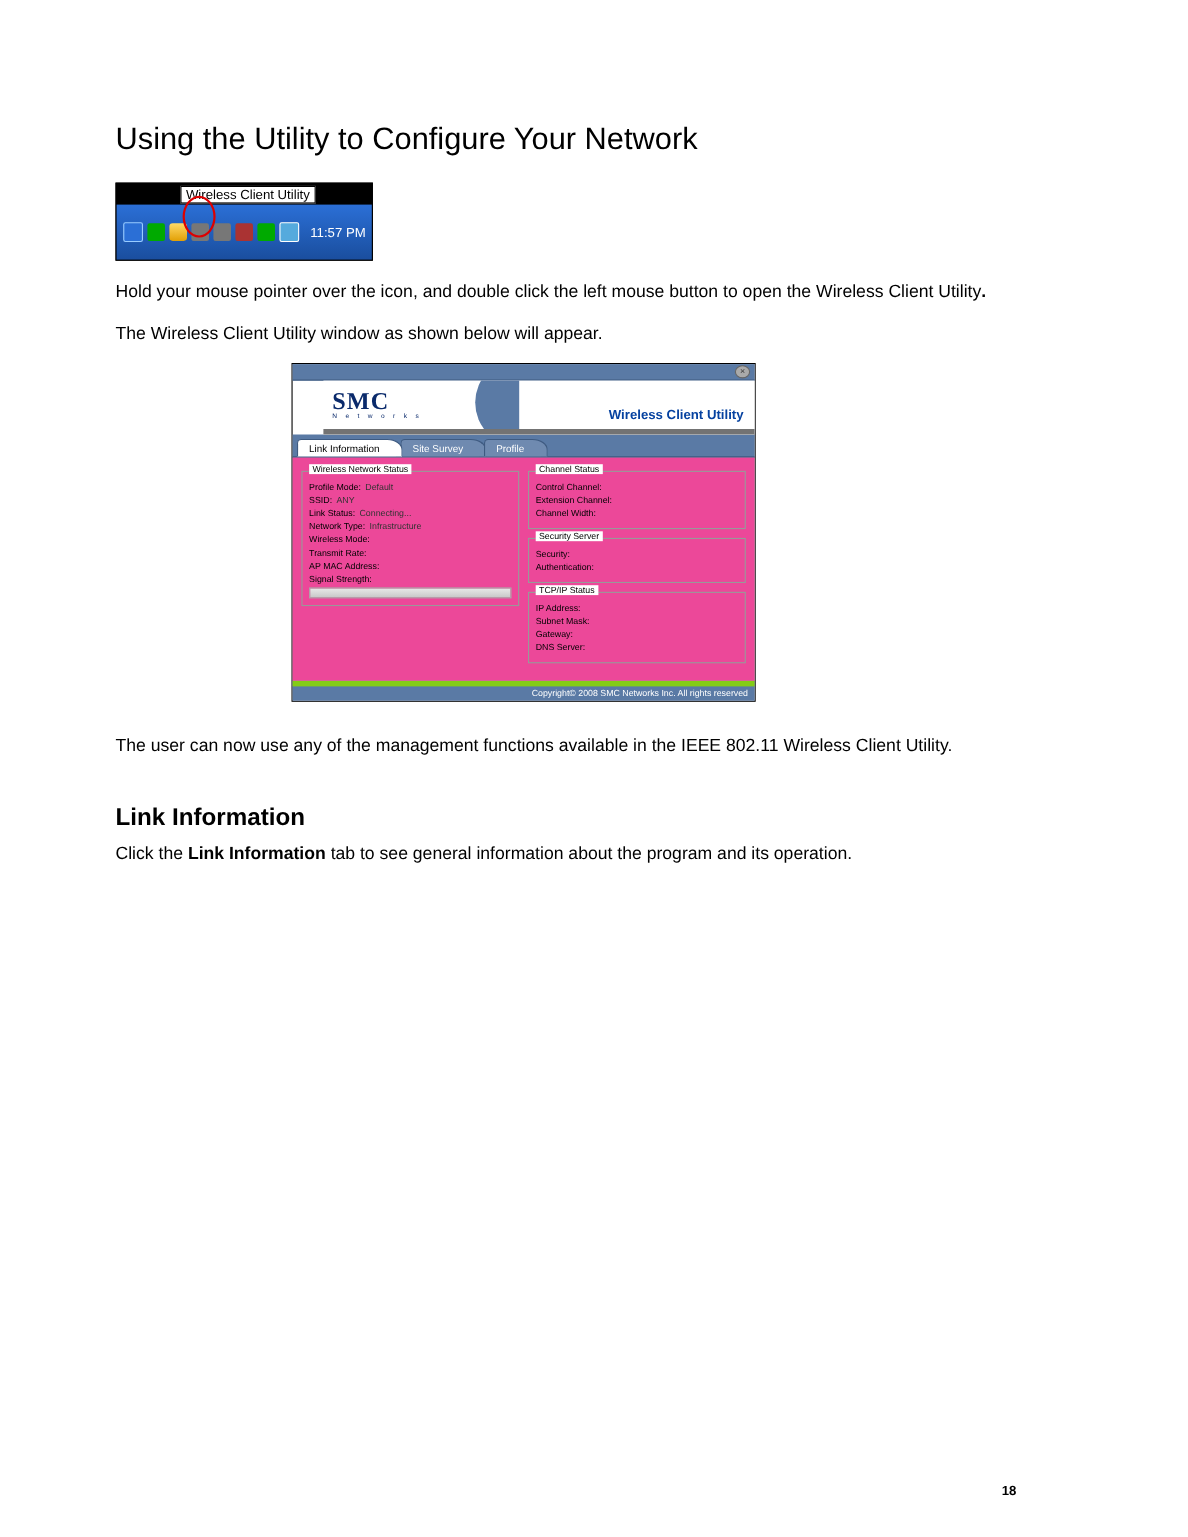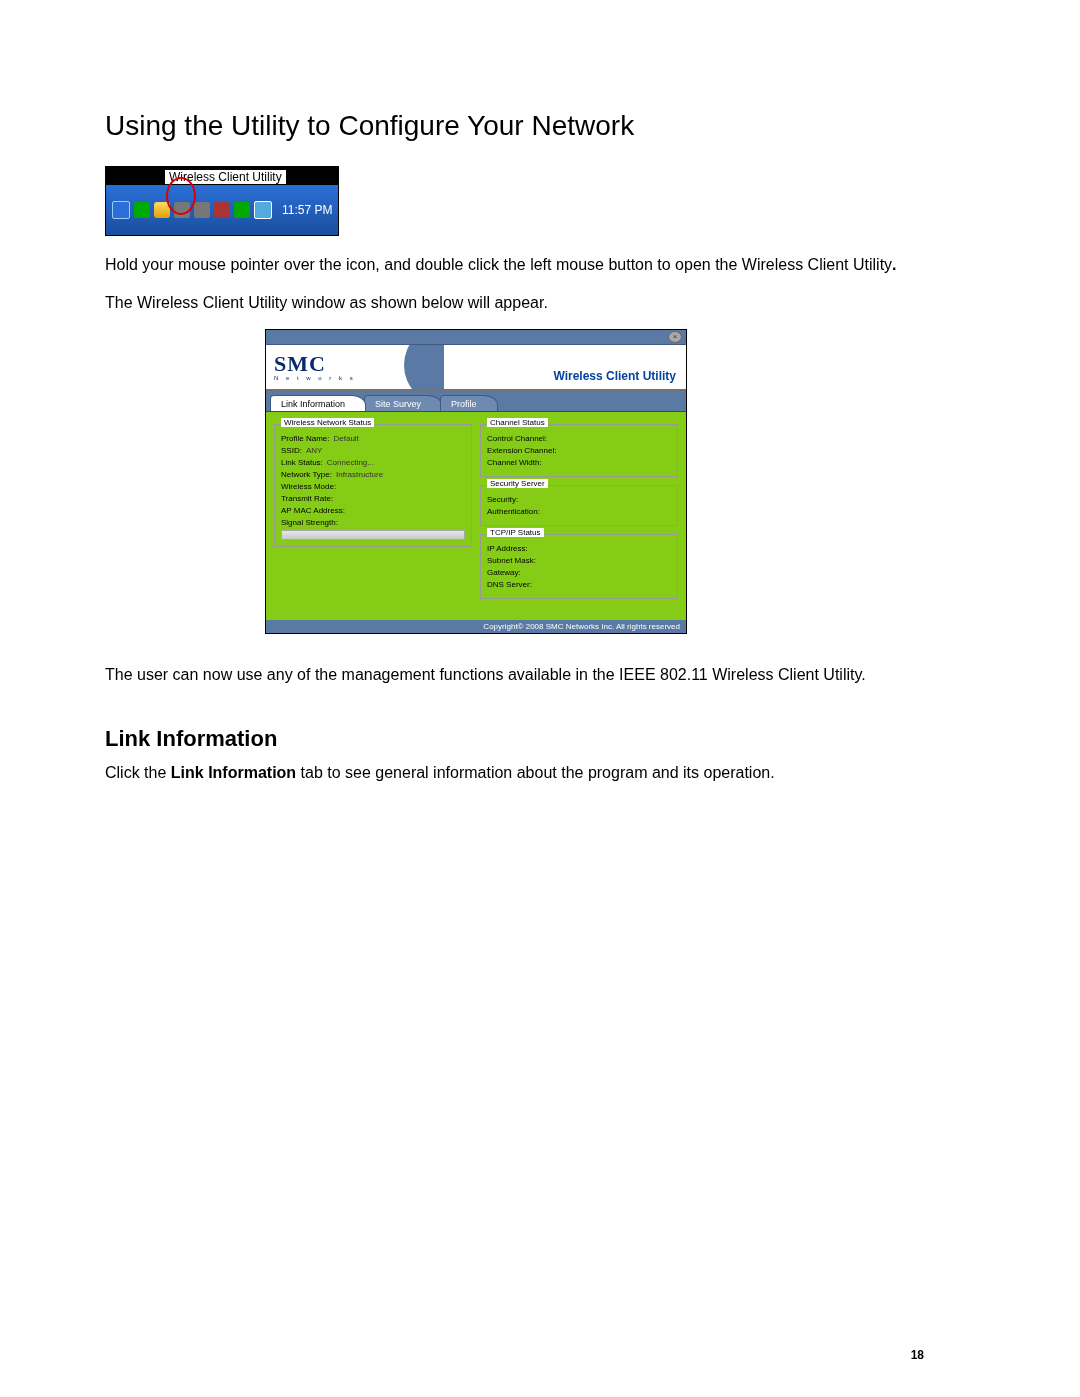--- a/index.html
+++ b/index.html
@@ -121,22 +121,23 @@
     font-size: 8px;
     line-height: 9px;
     text-align: center;
     color: #333;
   }
   .util-header {
     background: #fff;
     display: flex;
     align-items: center;
     height: 44px;
-    border-bottom: 2px solid #737373;
-    position: relative;
+    border-bottom: 5px solid #737373;
+    position: relative;
+    margin-left: 28px;
   }
   .logo-block {
     padding-left: 8px;
     line-height: 1;
   }
   .logo-smc {
     font-family: Georgia, serif;
     font-weight: bold;
     font-size: 22px;
     color: #0a2a6b;
@@ -194,21 +195,21 @@
     position: relative;
     border: 1px solid #3e5a80;
     border-bottom: none;
   }
   .util-tab.active {
     background: #fff;
     color: #000;
     z-index: 2;
   }
   .util-body {
-    background: #84cc16;
+    background: #ec4899;
     padding: 12px 8px 8px 8px;
     display: flex;
     gap: 8px;
     font-size: 8px;
     color: #000;
   }
   .fieldset {
     border: 1px solid #999;
     padding: 6px 6px;
     position: relative;
@@ -301,21 +302,21 @@
       </div>
       <div class="util-tabs">
         <div class="util-tab active">Link Information</div>
         <div class="util-tab">Site Survey</div>
         <div class="util-tab">Profile</div>
       </div>
       <div class="util-body">
         <div class="col-left">
           <div class="fieldset">
             <span class="legend">Wireless Network Status</span>
-            <div class="fld-row"><span class="lbl">Profile Name</span><span class="val">Default</span></div>
+            <div class="fld-row"><span class="lbl">Profile Mode</span><span class="val">Default</span></div>
             <div class="fld-row"><span class="lbl">SSID</span><span class="val">ANY</span></div>
             <div class="fld-row"><span class="lbl">Link Status</span><span class="val">Connecting...</span></div>
             <div class="fld-row"><span class="lbl">Network Type</span><span class="val">Infrastructure</span></div>
             <div class="fld-row"><span class="lbl">Wireless Mode</span><span class="val"></span></div>
             <div class="fld-row"><span class="lbl">Transmit Rate</span><span class="val"></span></div>
             <div class="fld-row"><span class="lbl">AP MAC Address</span><span class="val"></span></div>
             <div class="fld-row"><span class="lbl">Signal Strength</span><span class="val"></span></div>
             <div class="signal-bar"></div>
           </div>
         </div>

